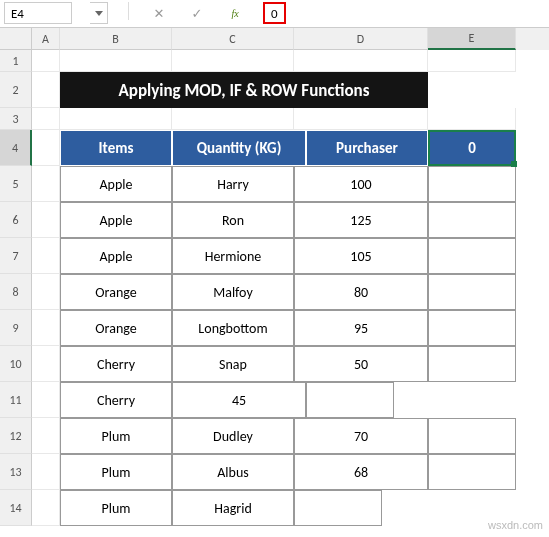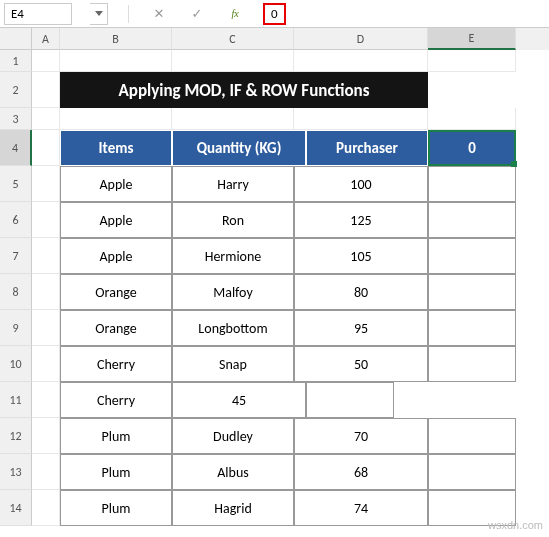--- a/index.html
+++ b/index.html
@@ -1,18 +1,18 @@
 <!DOCTYPE html>
 <html><head>
   <meta charset="utf-8">
   <style>
     * { box-sizing: border-box; margin: 0; padding: 0; }
     body { font-family: Calibri, Arial, sans-serif; font-size: 14px; background: #fff; width: 549px; height: 537px; overflow: hidden; position: relative; }
     
-    .formula-bar { display: flex; align-items: center; height: 28px; border-bottom: 1px solid #ccc; background: #fff; padding: 2px 4px; gap: 18px; }
+    .formula-bar { display: flex; height: 28px; border-bottom: 1px solid #ccc; background: #fff; padding: 2px 4px; gap: 18px; }
     .name-box { width: 68px; height: 22px; border: 1px solid #ccc; background: #fff; display: flex; align-items: center; padding: 0 6px; font-size: 13px; }
     .nb-dropdown { width: 18px; height: 22px; display: flex; align-items: center; justify-content: center; color: #666; border: 1px solid #ccc; border-left: none; }
     .fb-sep { width: 1px; height: 18px; background: #ddd; margin: 0 2px; }
     .fb-icon { width: 20px; height: 22px; display: flex; align-items: center; justify-content: center; color: #999; font-size: 13px; }
     .fx-icon { font-style: italic; font-family: 'Times New Roman', serif; color: #4d7c0f; font-size: 10px; }
     .formula-value-wrap { border: 2px solid #e60000; padding: 1px 6px; height: 22px; display: flex; align-items: center; font-size: 13px; }
     
     .grid-area { display: flex; height: calc(100% - 28px); }
     .corner { width: 32px; height: 22px; background: #f0f0f0; border-right: 1px solid #ccc; border-bottom: 1px solid #ccc; }
     .row-headers { width: 32px; background: #f0f0f0; }
@@ -179,20 +179,19 @@
           <div class="cell c-a"></div>
           <div class="cell td c-b">Plum</div>
           <div class="cell td c-c">Albus</div>
           <div class="cell td c-d">68</div>
           <div class="cell td c-e"></div>
         </div>
       <div class="row r-tall">
           <div class="cell c-a"></div>
           <div class="cell td c-b">Plum</div>
           <div class="cell td c-c">Hagrid</div>
-          <div class="cell td c-d">74</div>
           <div class="cell td c-e"></div>
         </div>
     </div>
   </div>
 </div>
 
 <div class="watermark">wsxdn.com</div>
 
 </body></html>

